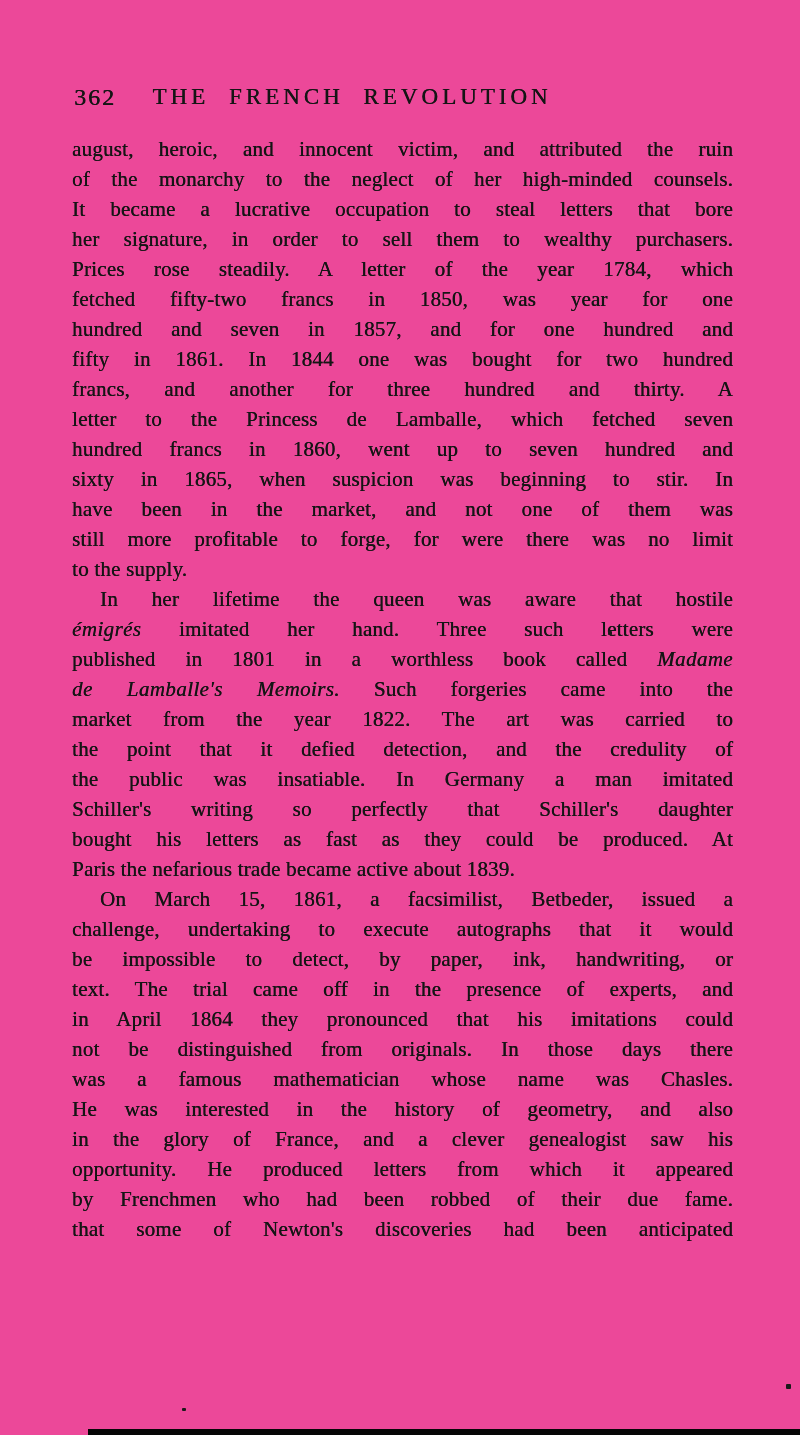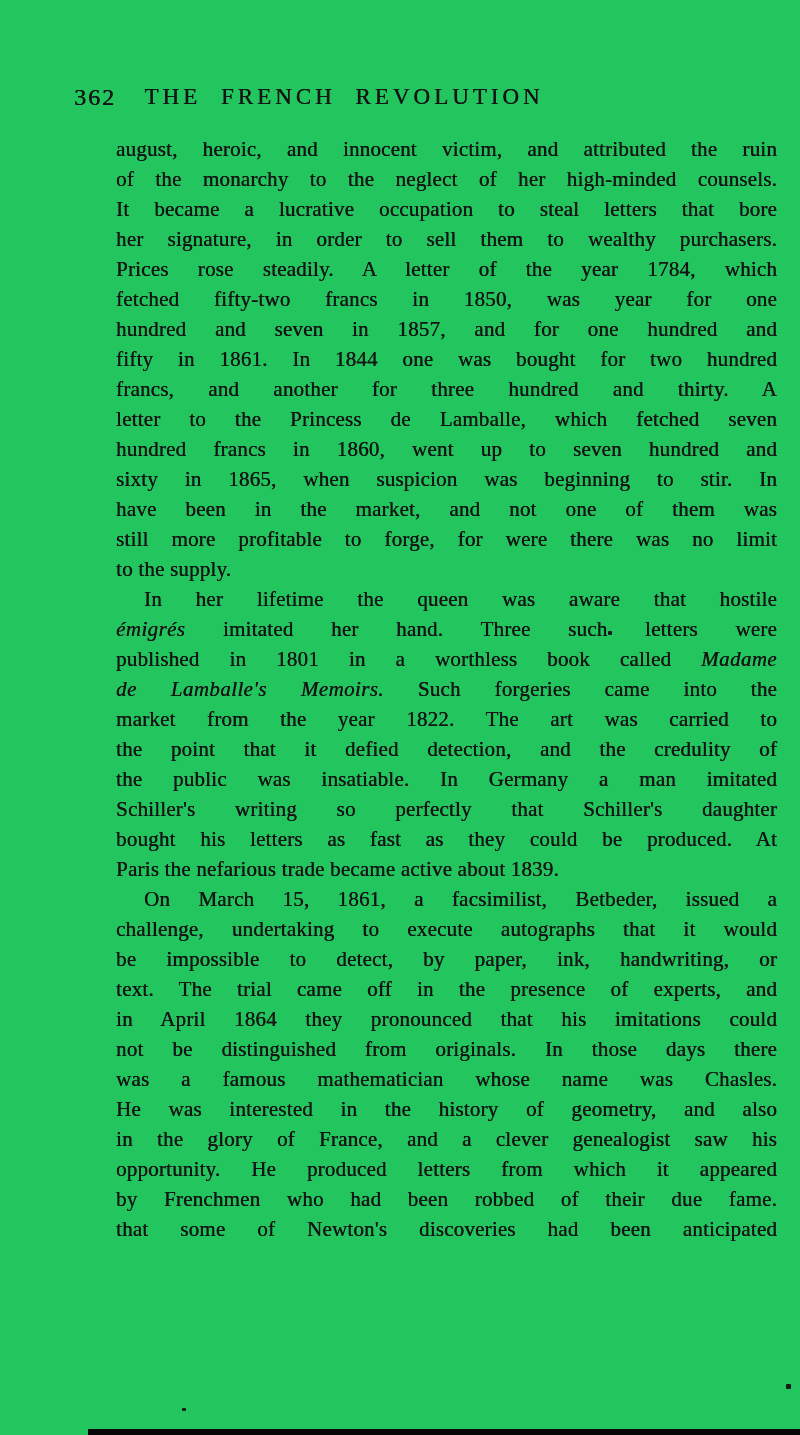--- a/index.html
+++ b/index.html
@@ -4,31 +4,31 @@
 <style>
   html, body { margin: 0; padding: 0; }
   body {
     width: 800px; height: 1435px;
     background: #ffffff;
     position: relative;
     overflow: hidden;
     font-family: "Liberation Serif", "DejaVu Serif", serif;
     color: #151515;
   }
-  .scan-page { position: absolute; inset: 0; background: #22c55e; }
+  .scan-page { position: absolute; inset: 0; background: #ec4899; }
 
   
   .running-header { position: absolute; top: 84px; left: 0; width: 800px; height: 34px; }
   .page-number {
     position: absolute; left: 74px; top: 0;
     font-size: 24px; letter-spacing: 2px;
     text-shadow: 0.4px 0 0 currentColor;
   }
   .header-title {
-    position: absolute; left: 0; top: 0; width: 688px;
+    position: absolute; left: 8px; top: 0; width: 688px;
     text-align: center;
     font-size: 23px; letter-spacing: 4px; word-spacing: 10px;
     text-shadow: 0.4px 0 0 currentColor;
     white-space: nowrap;
   }
 
   
   .text-block {
     position: absolute; top: 134px; left: 72px; width: 661px;
   }
@@ -37,21 +37,20 @@
     display: block;
     width: 100%;
     font-size: 21px;
     line-height: 30px;
     height: 30px;
     text-align: justify;
     text-align-last: justify;
     letter-spacing: 0.2px;
     text-shadow: 0.35px 0 0 currentColor;
     white-space: nowrap;
-    margin-left: 44px;
   }
   .line.no-just { text-align: left; text-align-last: left; }
   .line.indent { padding-left: 28px; width: 633px; }
   .line i { font-style: italic; letter-spacing: 0.4px; }
 
   
   .speck { position: absolute; background: #1a1a1a; border-radius: 1px; }
   .speck-1 { left: 608px; top: 631px;  width: 4px; height: 4px; }
   .speck-2 { left: 786px; top: 1384px; width: 5px; height: 5px; }
   .speck-3 { left: 182px; top: 1408px; width: 4px; height: 3px; }

